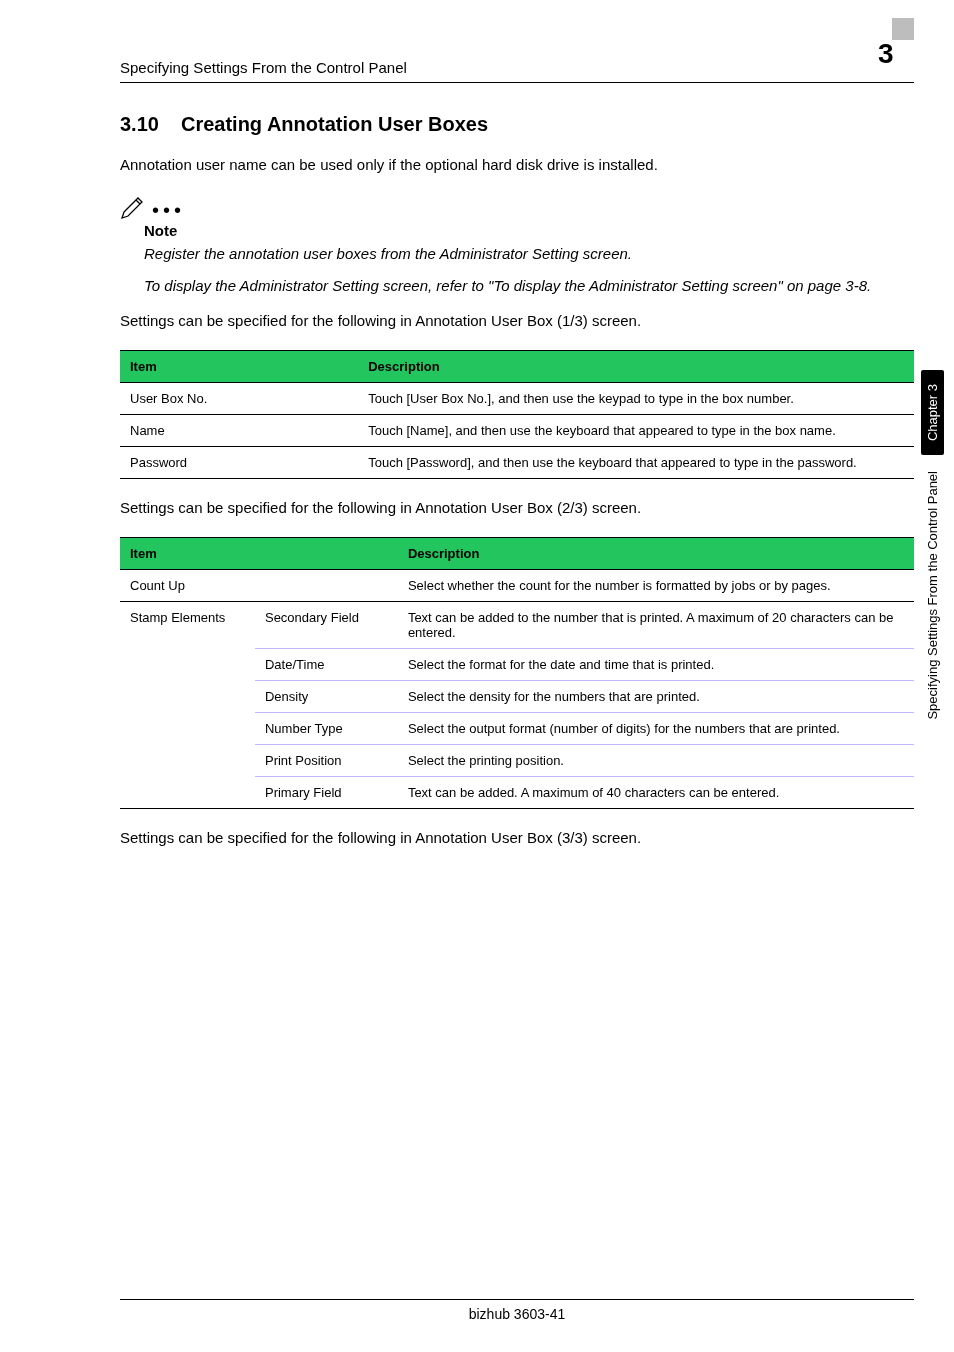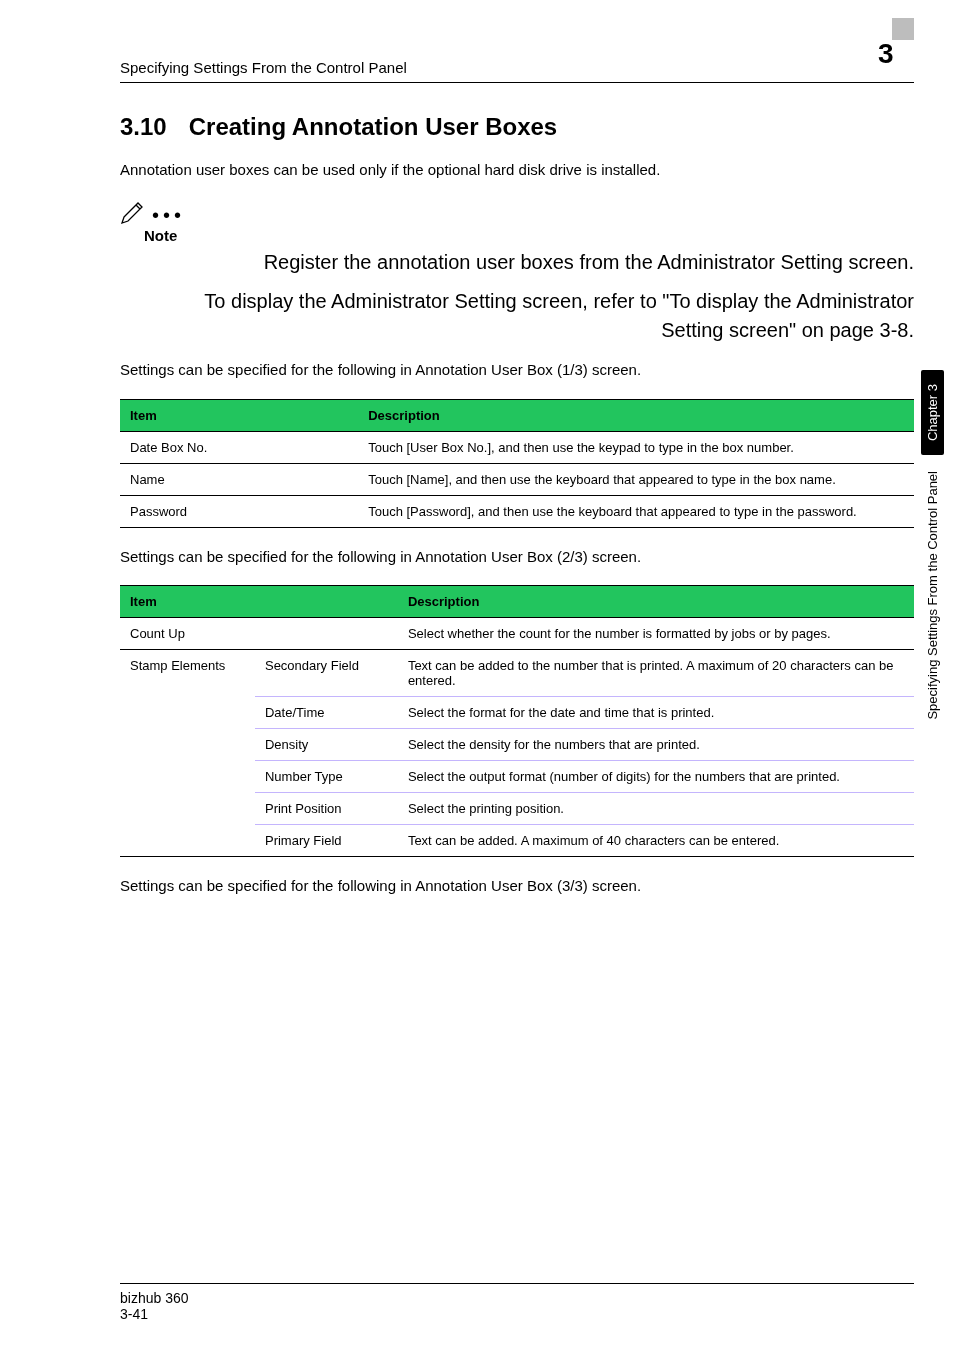--- a/index.html
+++ b/index.html
@@ -41,45 +41,45 @@
     background: #bdbdbd;
   }
   .chapter-num {
     font-size: 28px;
     font-weight: bold;
     line-height: 1;
   }
   h2.section-title {
     display: flex;
     gap: 22px;
-    font-size: 24px;
+    font-size: 20px;
     margin: 0 0 18px 0;
     align-items: baseline;
   }
   h2.section-title .num { font-weight: bold; }
   .body-text {
     font-size: 15px;
     line-height: 1.45;
     margin: 10px 0 18px 0;
   }
   .note-block { margin: 18px 0 14px 0; }
   .note-icon {
     display: flex;
     align-items: flex-end;
     gap: 6px;
     margin-bottom: 2px;
   }
   .note-icon svg { display: block; }
   .dots { font-size: 20px; line-height: 1; letter-spacing: 4px; }
   .note-label { font-weight: bold; font-size: 15px; margin: 2px 0 4px 24px; }
   .note-italic {
-    font-size: 20px;
+    font-style: italic;
+    font-size: 15px;
     line-height: 1.45;
     margin: 0 0 10px 24px;
-    text-align: right;
   }
   table.settings {
     width: 100%;
     border-collapse: collapse;
     margin: 10px 0 18px 0;
     font-size: 13px;
   }
   table.settings th, table.settings td {
     text-align: left;
     vertical-align: top;
@@ -126,21 +126,20 @@
   .footer {
     position: absolute;
     left: 120px;
     right: 40px;
     bottom: 30px;
     border-top: 1px solid #000;
     display: flex;
     justify-content: center;
     font-size: 14px;
     padding-top: 6px;
-    flex-direction: column;
   }
   .rowspan-cell { border-bottom: 1px solid #000 !important; }
 </style>
 </head>
 <body>
 
 <div class="page">
 
   <div class="running-head">
     <div class="running-head-left">Specifying Settings From the Control Panel</div>
@@ -148,21 +147,21 @@
       <div class="tab"></div>
       <div class="chapter-num">3</div>
     </div>
   </div>
 
   <h2 class="section-title">
     <span class="num">3.10</span>
     <span>Creating Annotation User Boxes</span>
   </h2>
 
-  <p class="body-text">Annotation user boxes can be used only if the optional hard disk drive is installed.</p>
+  <p class="body-text">Annotation user name can be used only if the optional hard disk drive is installed.</p>
 
   <div class="note-block">
     <div class="note-icon">
       <svg width="26" height="26" viewBox="0 0 26 26">
         <path d="M4 18 L18 4 L22 8 L8 22 L2 24 L4 18 Z M16 6 L20 10" fill="none" stroke="#000" stroke-width="1.3"></path>
       </svg>
       <span class="dots">•••</span>
     </div>
     <div class="note-label">Note</div>
     <p class="note-italic">Register the annotation user boxes from the Administrator Setting screen.</p>
@@ -175,21 +174,21 @@
     <colgroup>
         <col class="col-item1">
         <col class="col-desc1">
       </colgroup>
     <tbody>
         <tr>
       <th>Item</th>
       <th>Description</th>
     </tr>
     <tr>
-      <td>Date Box No.</td>
+      <td>User Box No.</td>
       <td>Touch [User Box No.], and then use the keypad to type in the box number.</td>
     </tr>
     <tr>
       <td>Name</td>
       <td>Touch [Name], and then use the keyboard that appeared to type in the box name.</td>
     </tr>
     <tr>
       <td>Password</td>
       <td>Touch [Password], and then use the keyboard that appeared to type in the password.</td>
     </tr>

